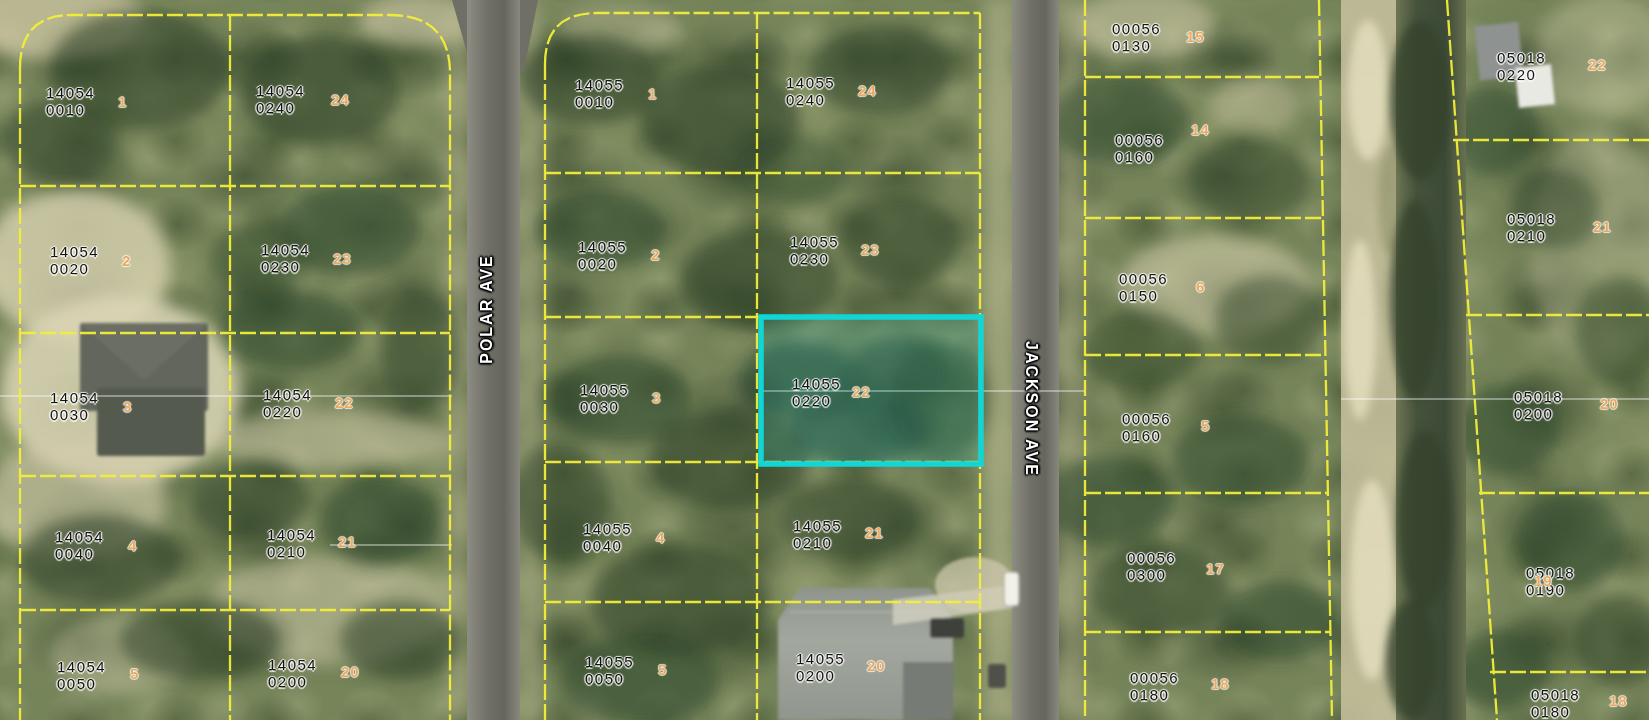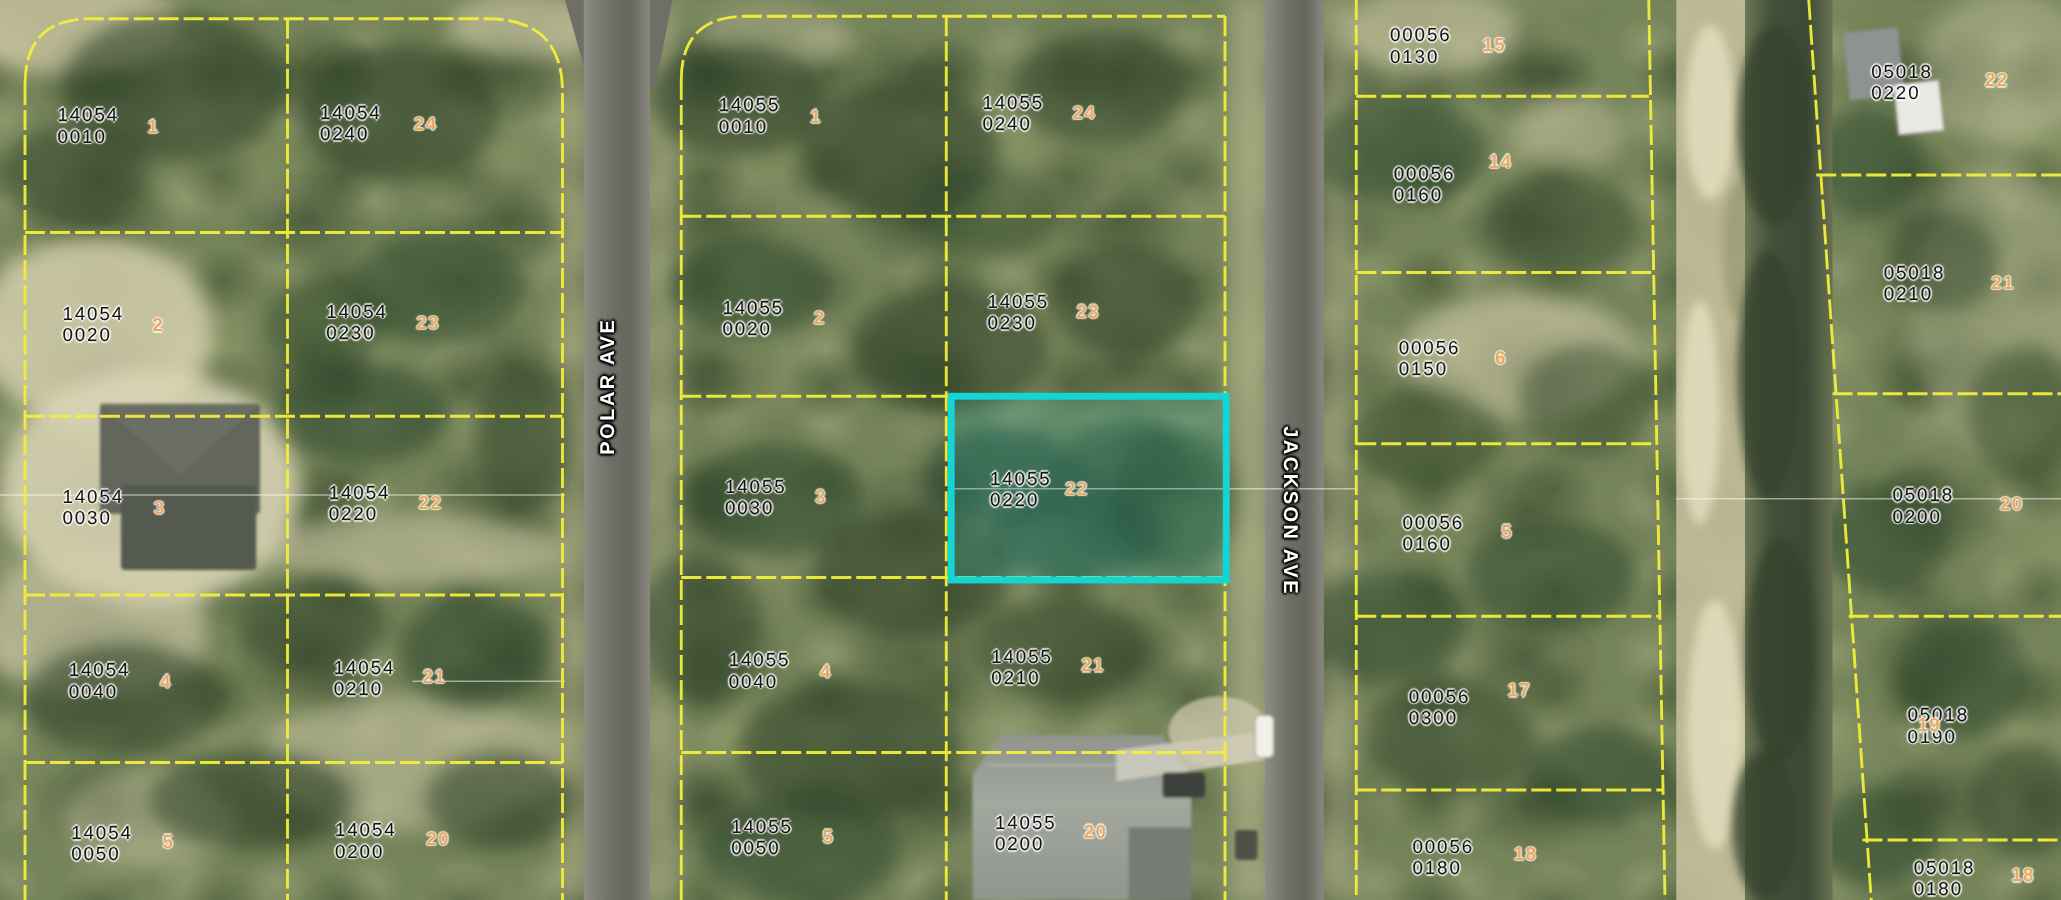--- a/index.html
+++ b/index.html
@@ -375,21 +375,21 @@
   <div class="pid" style="left:1122px;top:410px">
       <span>00056</span>
       <span>0160</span>
     </div>
   <div class="lot" style="left:1201px;top:417px">5</div>
 
   <div class="pid" style="left:1127px;top:549px">
       <span>00056</span>
       <span>0300</span>
     </div>
-  <div class="lot" style="left:1206px;top:544px">17</div>
+  <div class="lot" style="left:1206px;top:560px">17</div>
 
   <div class="pid" style="left:1130px;top:669px">
       <span>00056</span>
       <span>0180</span>
     </div>
   <div class="lot" style="left:1211px;top:675px">18</div>
 
   <div class="pid" style="left:1497px;top:49px">
       <span>05018</span>
       <span>0220</span>

